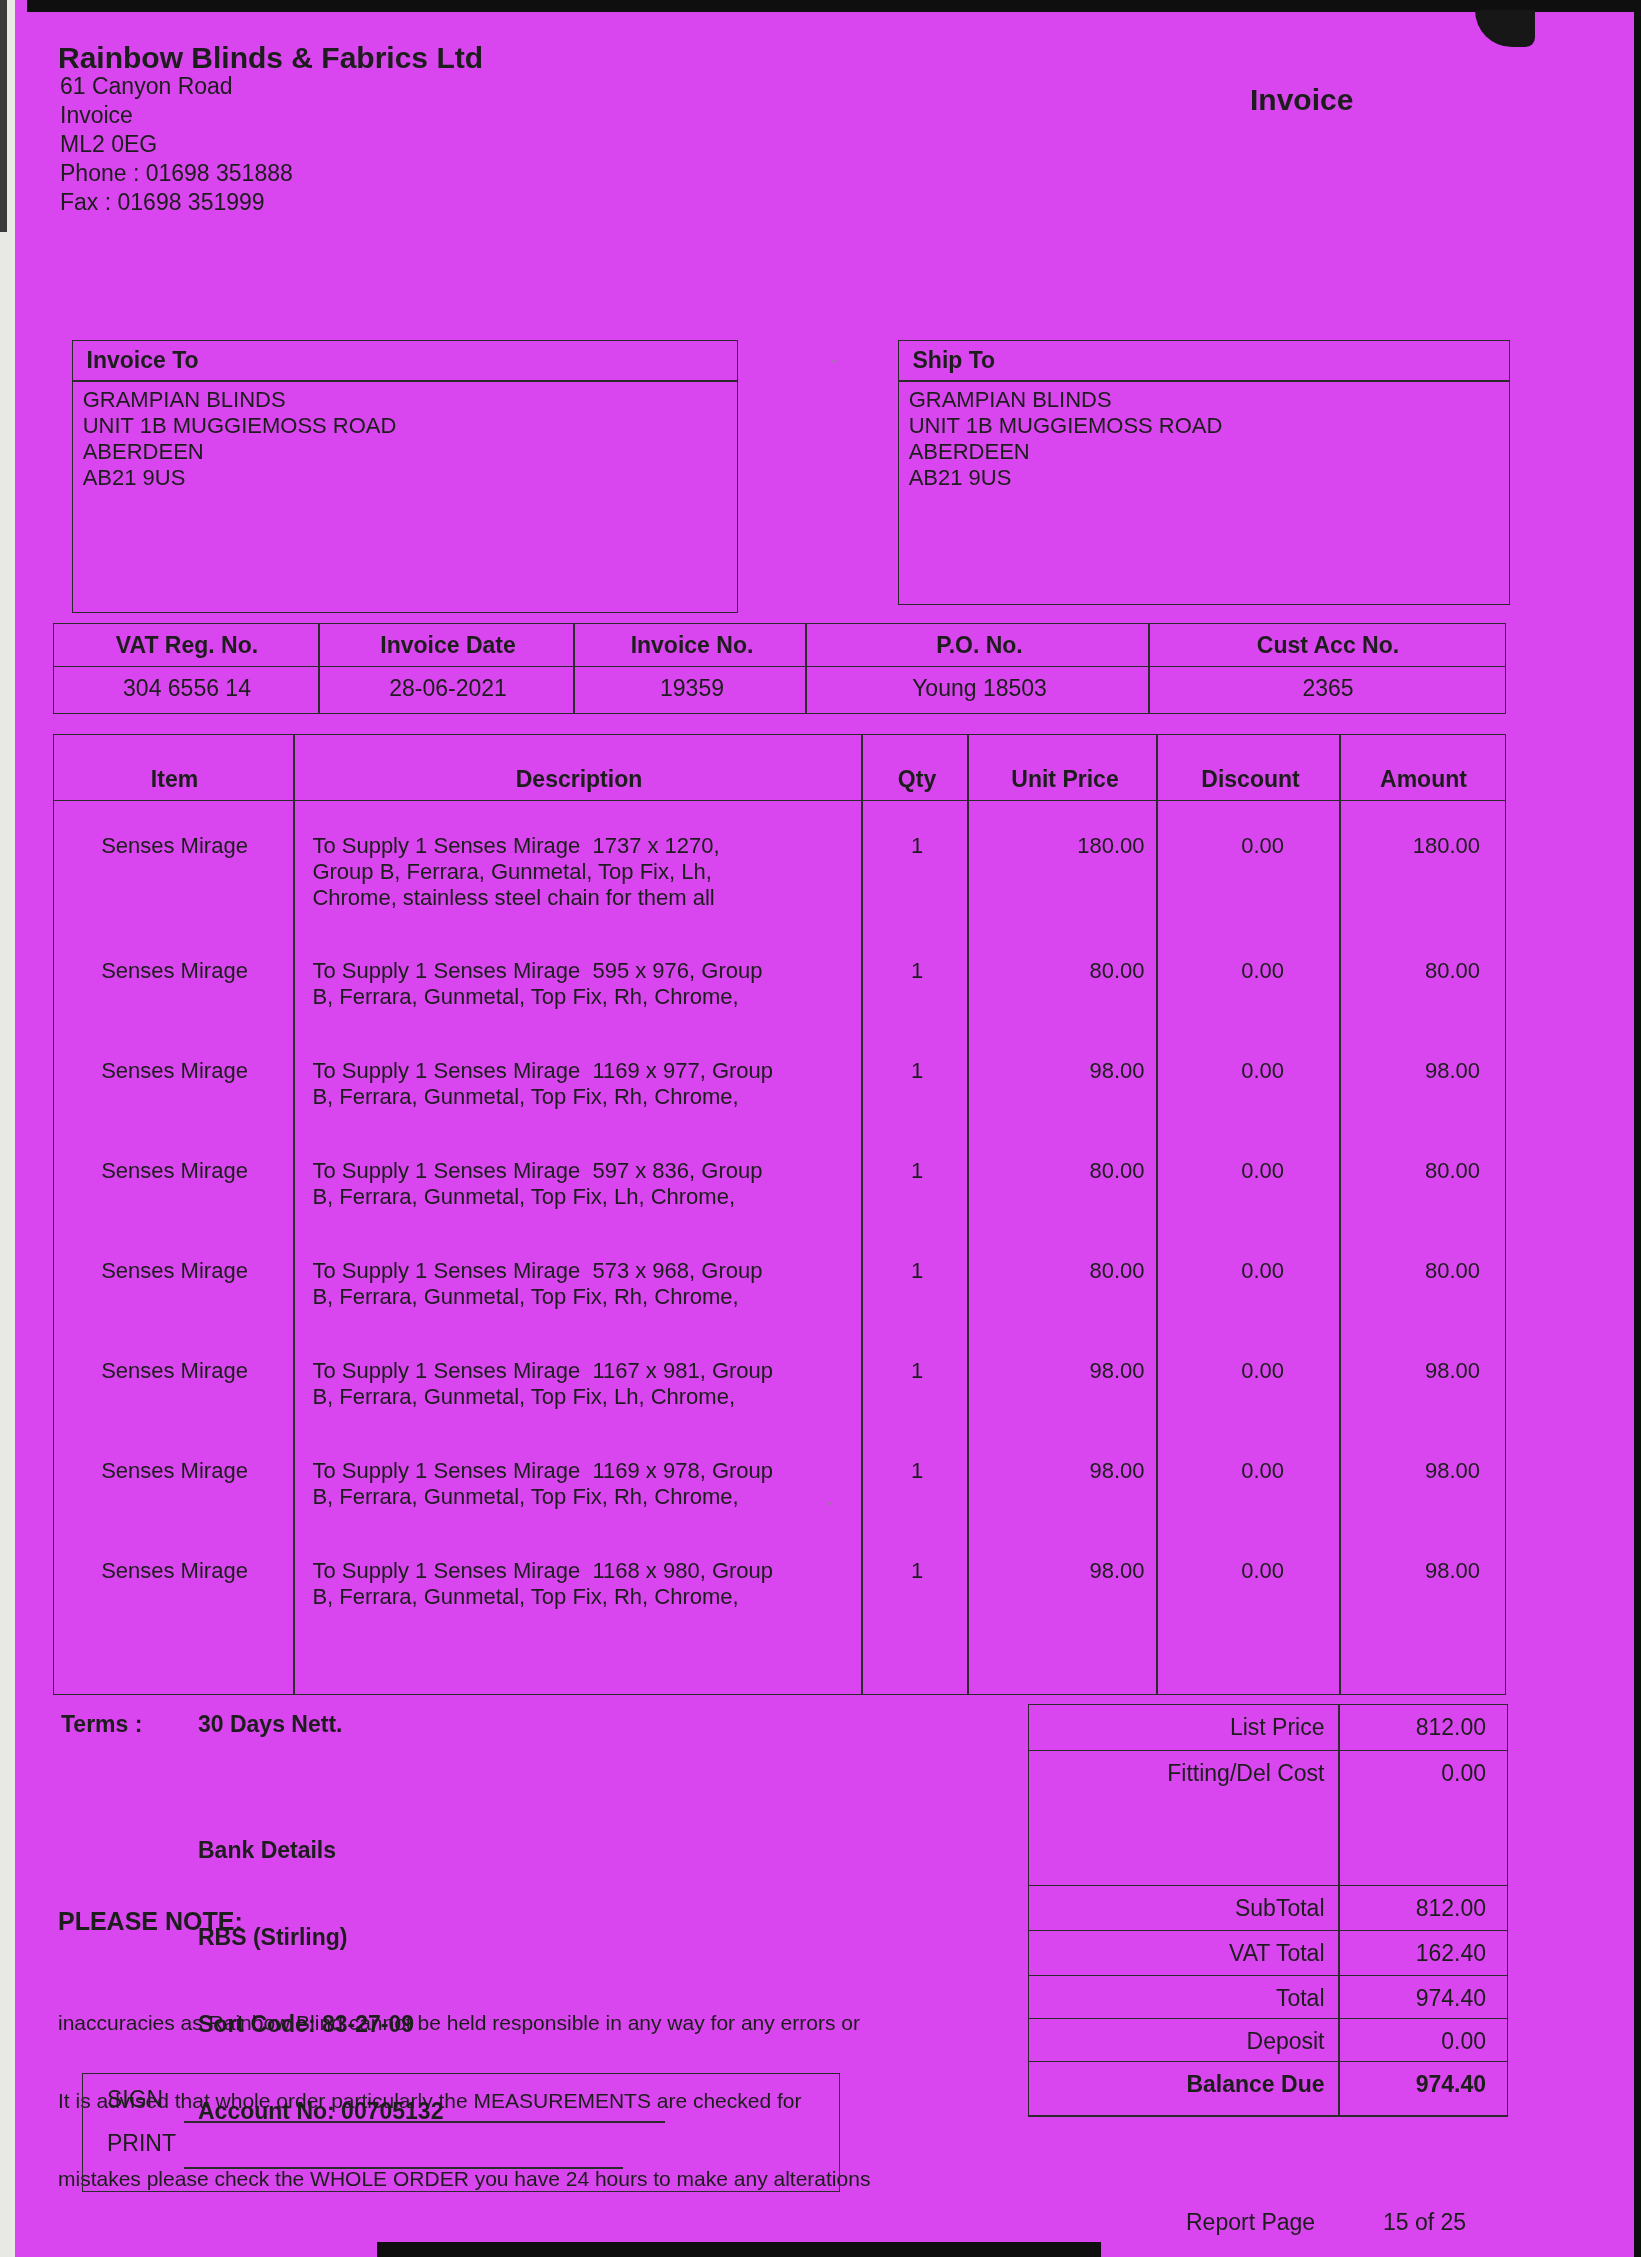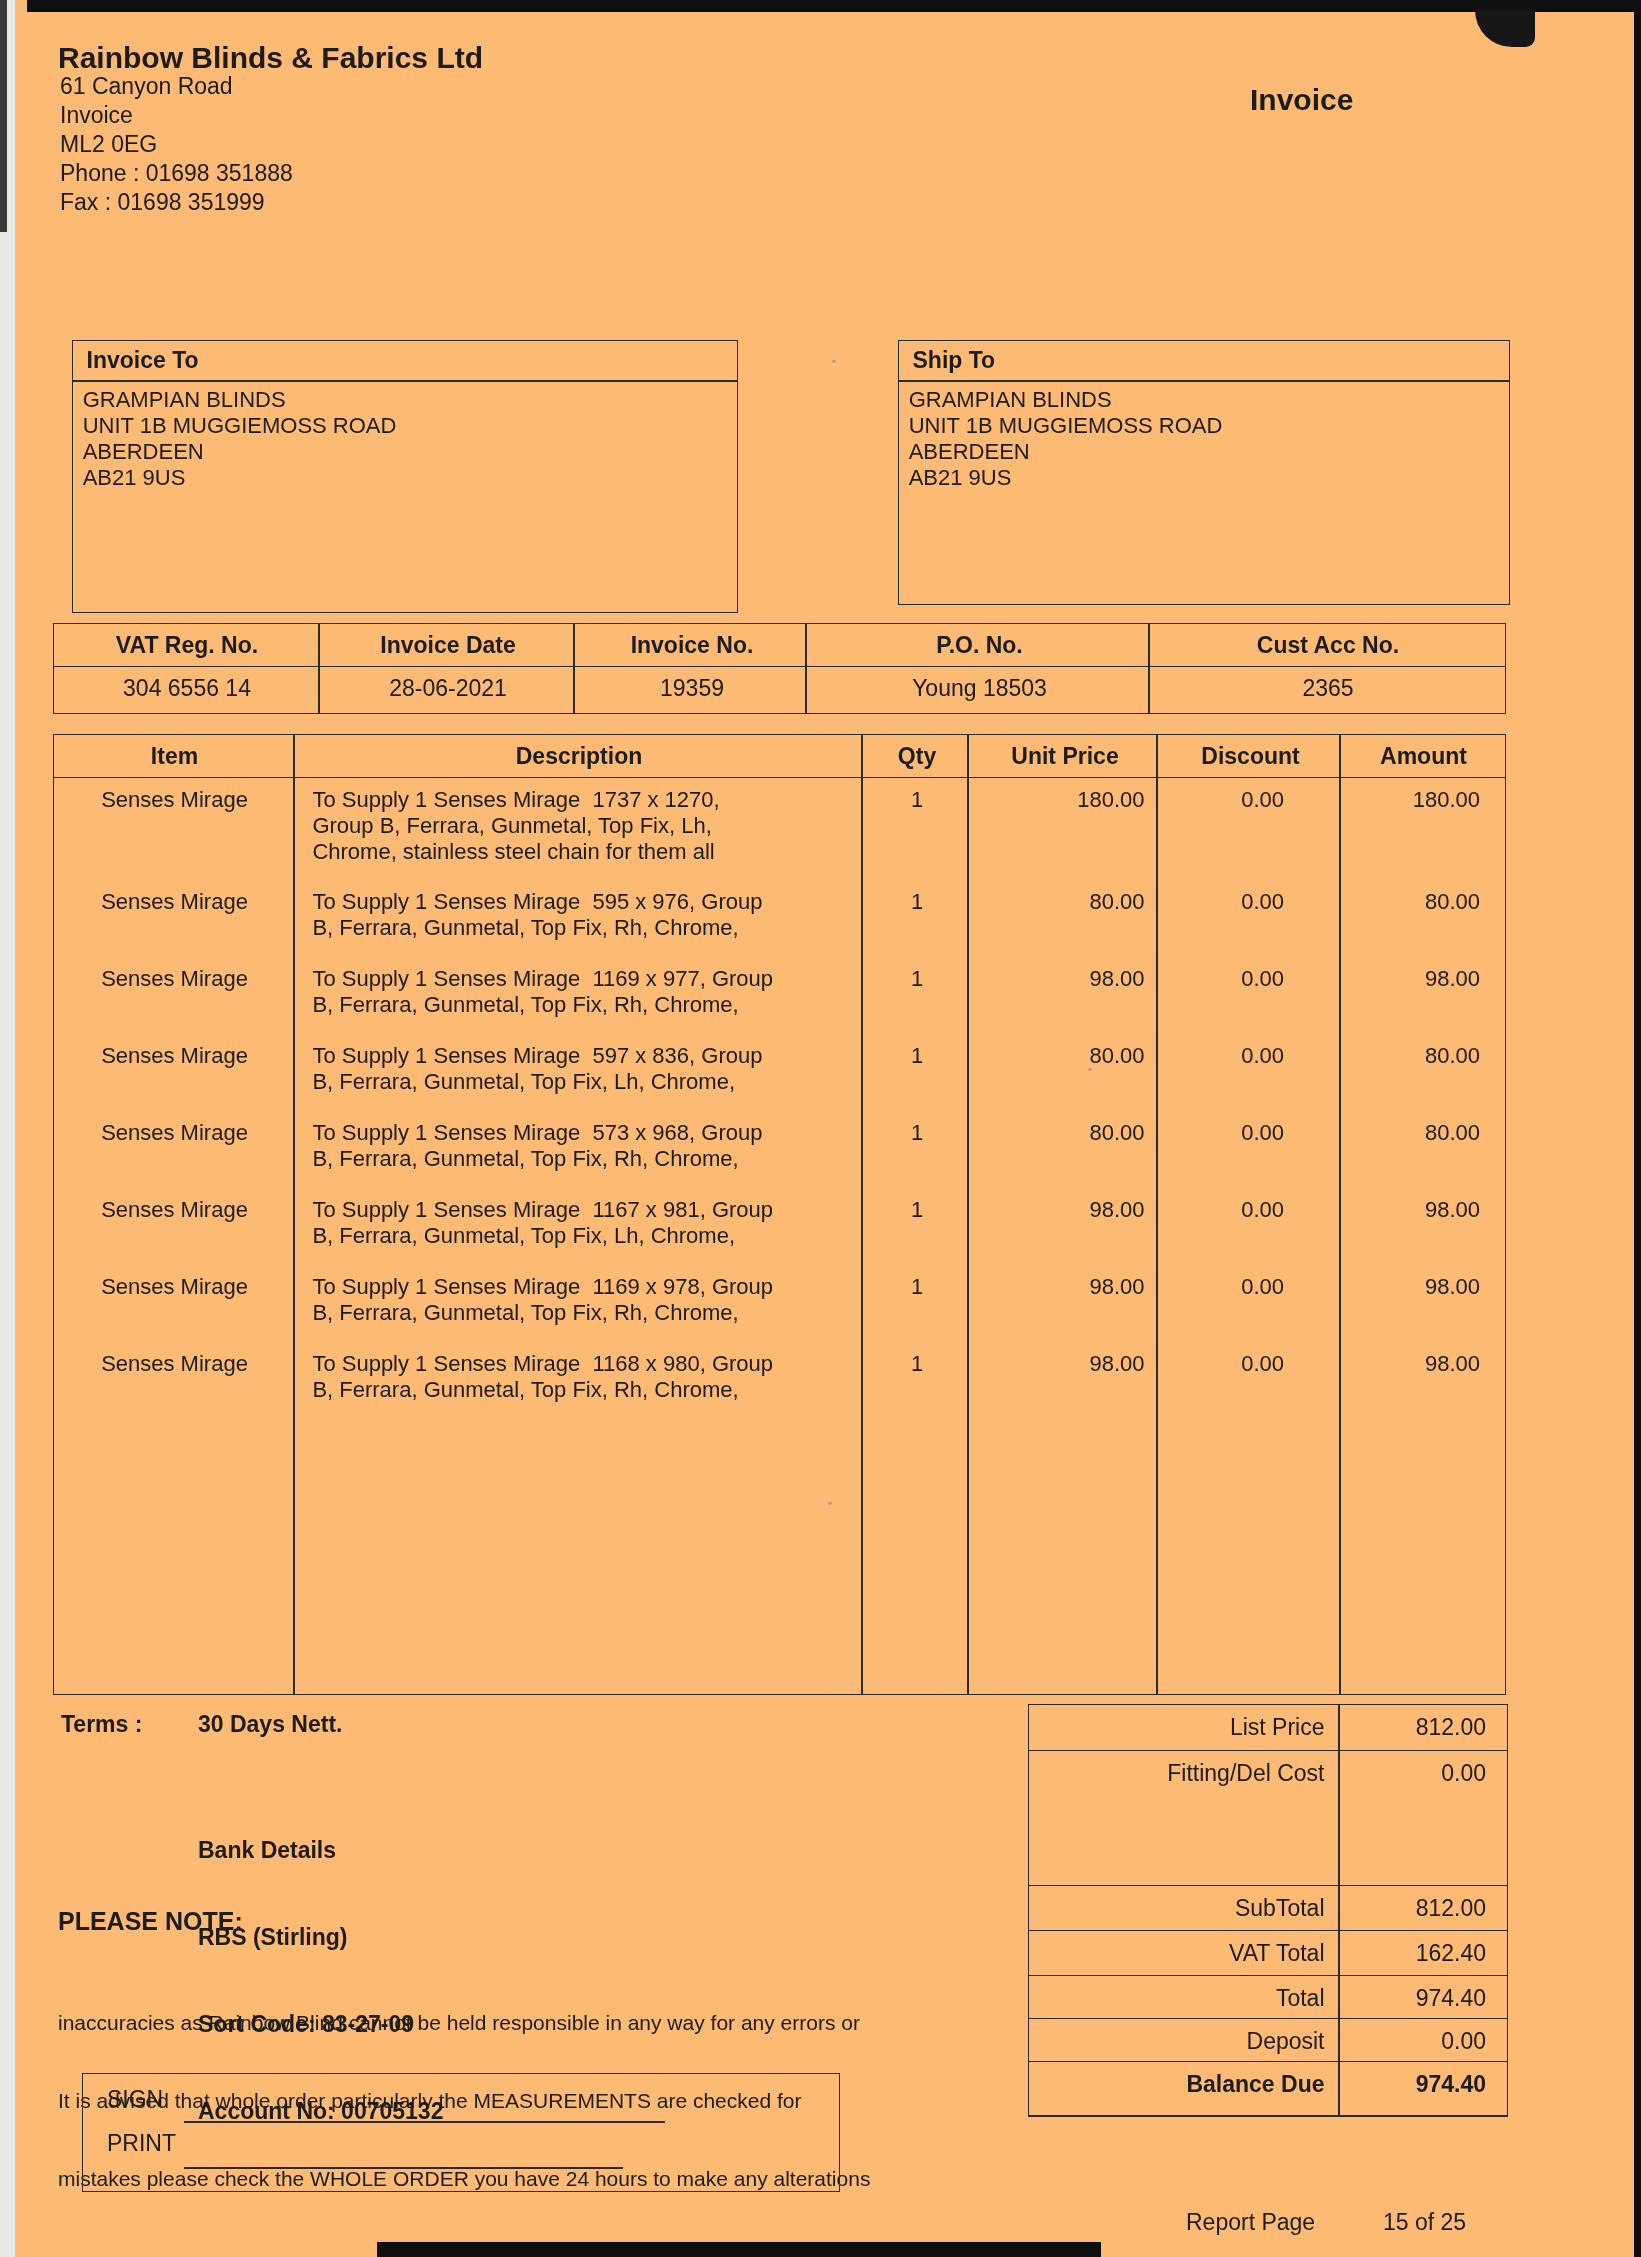--- a/index.html
+++ b/index.html
@@ -1,16 +1,16 @@
 <!DOCTYPE html>
 <html><head>
 <meta charset="utf-8">
 <style>
   html,body{margin:0;padding:0;background:#d9d9d6;}
-  .page{position:relative;width:1641px;height:2257px;background:#fdba74;overflow:hidden;
+  .page{position:relative;width:1641px;height:2257px;background:#d946ef;overflow:hidden;
         font-family:"Liberation Sans",sans-serif;color:#1d1d1d;}
   .t{position:absolute;white-space:pre-wrap;}
   .b{font-weight:bold;}
   .fs22{font-size:21px;}
   .fs24{font-size:23px;}
   .fs26{font-size:25px;}
   .fs31{font-size:30px;}
 
   
   .edge{position:absolute;background:#0f0f0f;}
@@ -33,21 +33,21 @@
 
   
   .meta-table{position:absolute;left:53px;top:623px;width:1453px;height:91px;border:1.9px solid #2b2b2b;box-sizing:border-box;}
   .meta-grid{display:grid;grid-template-columns:266px 256px 232px 343px 1fr;align-items:center;text-align:center;}
   .meta-head{height:42px;border-bottom:1.9px solid #2b2b2b;font-weight:bold;font-size:23px;}
   .meta-vals{height:42px;font-size:23px;}
   .vline{position:absolute;top:0;bottom:0;width:1.9px;background:#2b2b2b;}
 
   
   .items-table{position:absolute;left:53px;top:734px;width:1453px;height:961px;border:1.9px solid #2b2b2b;box-sizing:border-box;}
-  .items-grid{display:grid;grid-template-columns:241px 568px 108px 188px 183px 1fr;}
+  .items-grid{display:grid;grid-template-columns:241px 568px 108px 188px 183px 1fr;margin-top:23px;}
   .items-head{height:42px;border-bottom:1.9px solid #2b2b2b;align-items:center;text-align:center;font-weight:bold;font-size:23px;}
   .irow{font-size:22px;}
   .irow .cell{padding-top:8.7px;}
   .h1{height:102px;}
   .h2{height:77px;}
   .c-item{text-align:center;}
   .c-desc{padding-left:17.4px;line-height:26px;}
   .dline{white-space:pre-wrap;}
   .c-qty{text-align:center;}
   .c-up{text-align:right;padding-right:14.5px;}

